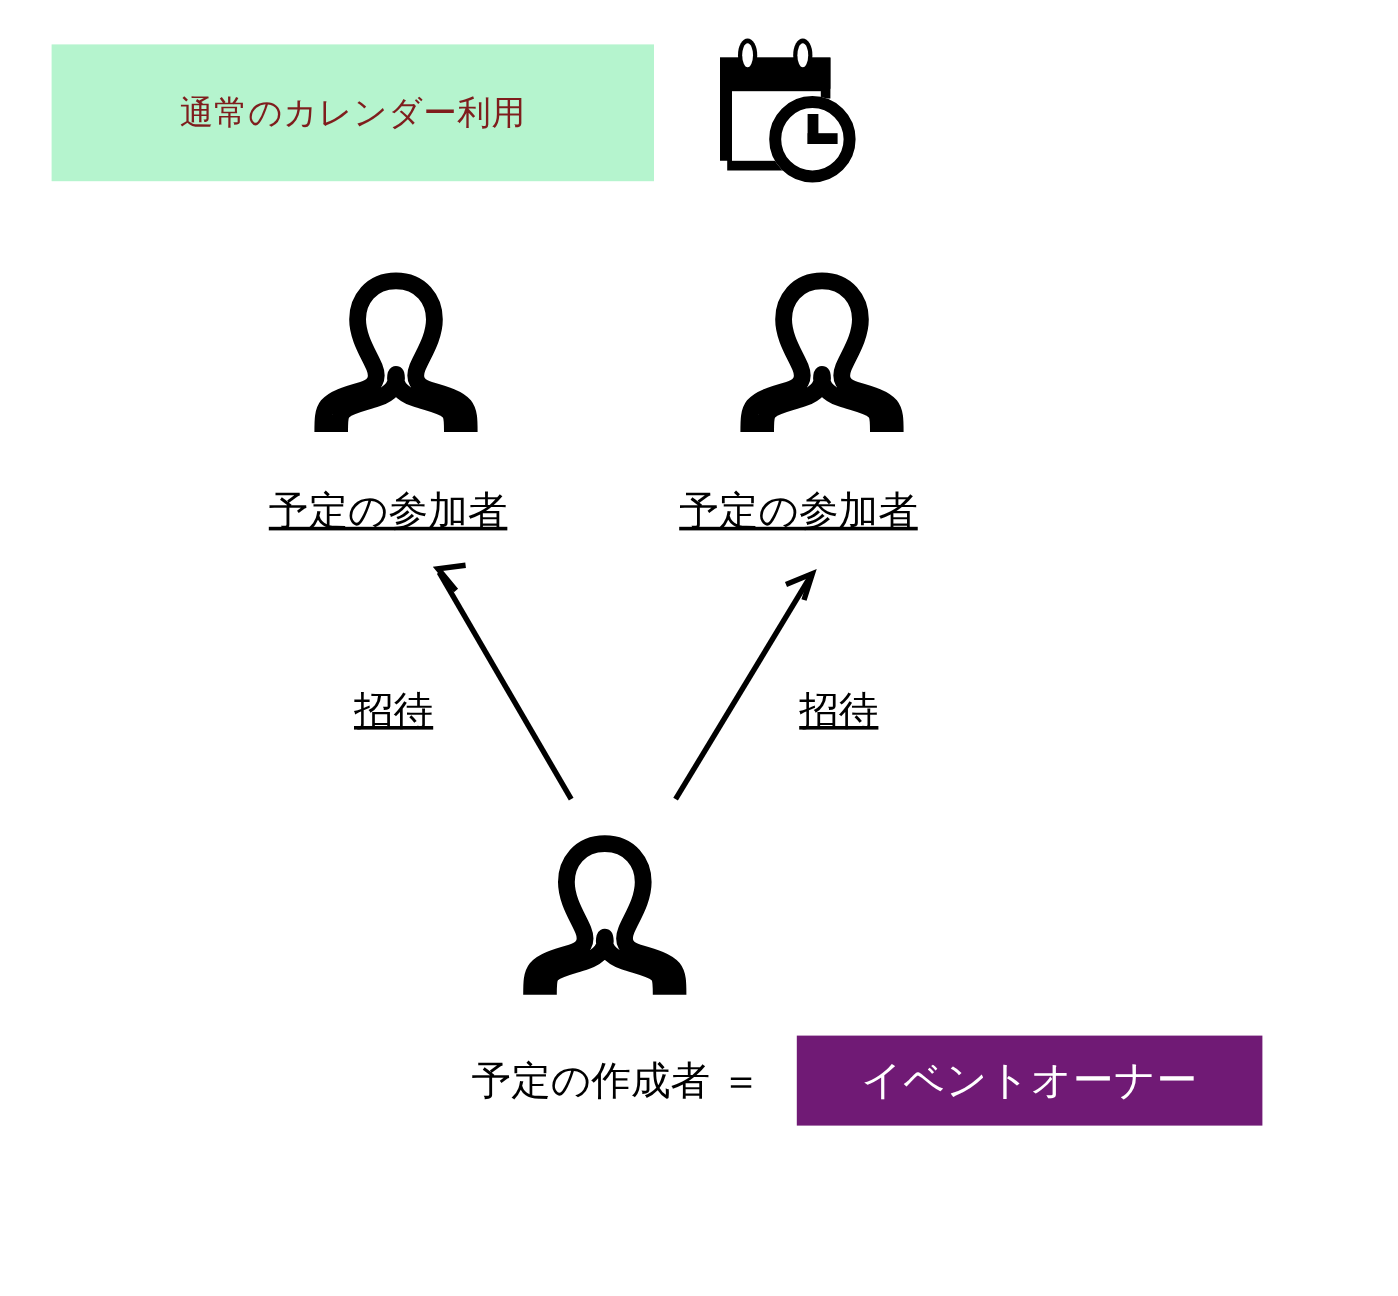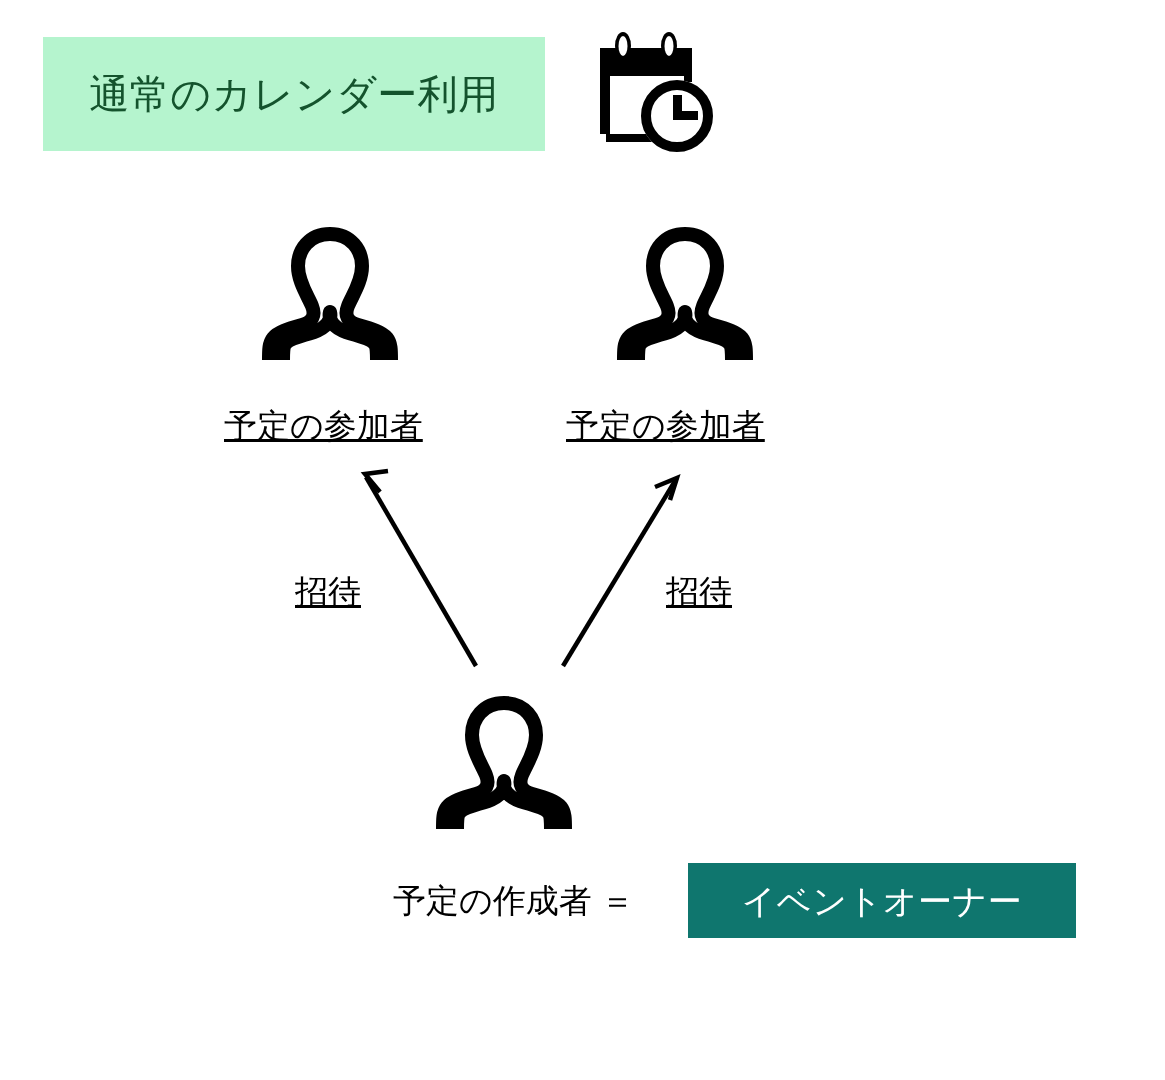--- a/index.html
+++ b/index.html
@@ -26,24 +26,24 @@
     position: absolute;
     left: 43px;
     top: 37px;
     width: 502px;
     height: 114px;
     display: flex;
     align-items: center;
     justify-content: center;
   }
   .title-band-text {
-    font-size: 40px;
+    font-size: 28px;
     line-height: 1;
     letter-spacing: 0.5px;
-    color: #14532d;
+    color: #7f1d1d;
     white-space: nowrap;
   }
   .calendar-icon {
     position: absolute;
     left: 592px;
     top: 30px;
     width: 124px;
     height: 124px;
   }
   .calendar-icon svg { display: block; width: 100%; height: 100%; }
@@ -235,18 +235,18 @@
                C 13 124 13 117 17 112
                C 22 106 32 103 46 99
                C 56 96 60 90 56 80
                C 52 70 42 56 42 40
                C 42 24 53 8 74 8 Z" fill="none" stroke="#000000" stroke-width="14" stroke-linejoin="round" stroke-linecap="butt"></path>
     </svg>
   </div>
 
   <div class="owner-row">
     <span class="owner-creator-text">予定の作成者 ＝</span>
-    <div class="owner-badge" style="background:#0f766e;margin-left:24px;">
+    <div class="owner-badge" style="background:#701a75;">
       <span class="owner-badge-text" style="color: rgb(255, 255, 255);">イベントオーナー</span>
     </div>
   </div>
 
 </div>
 
 </body></html>

